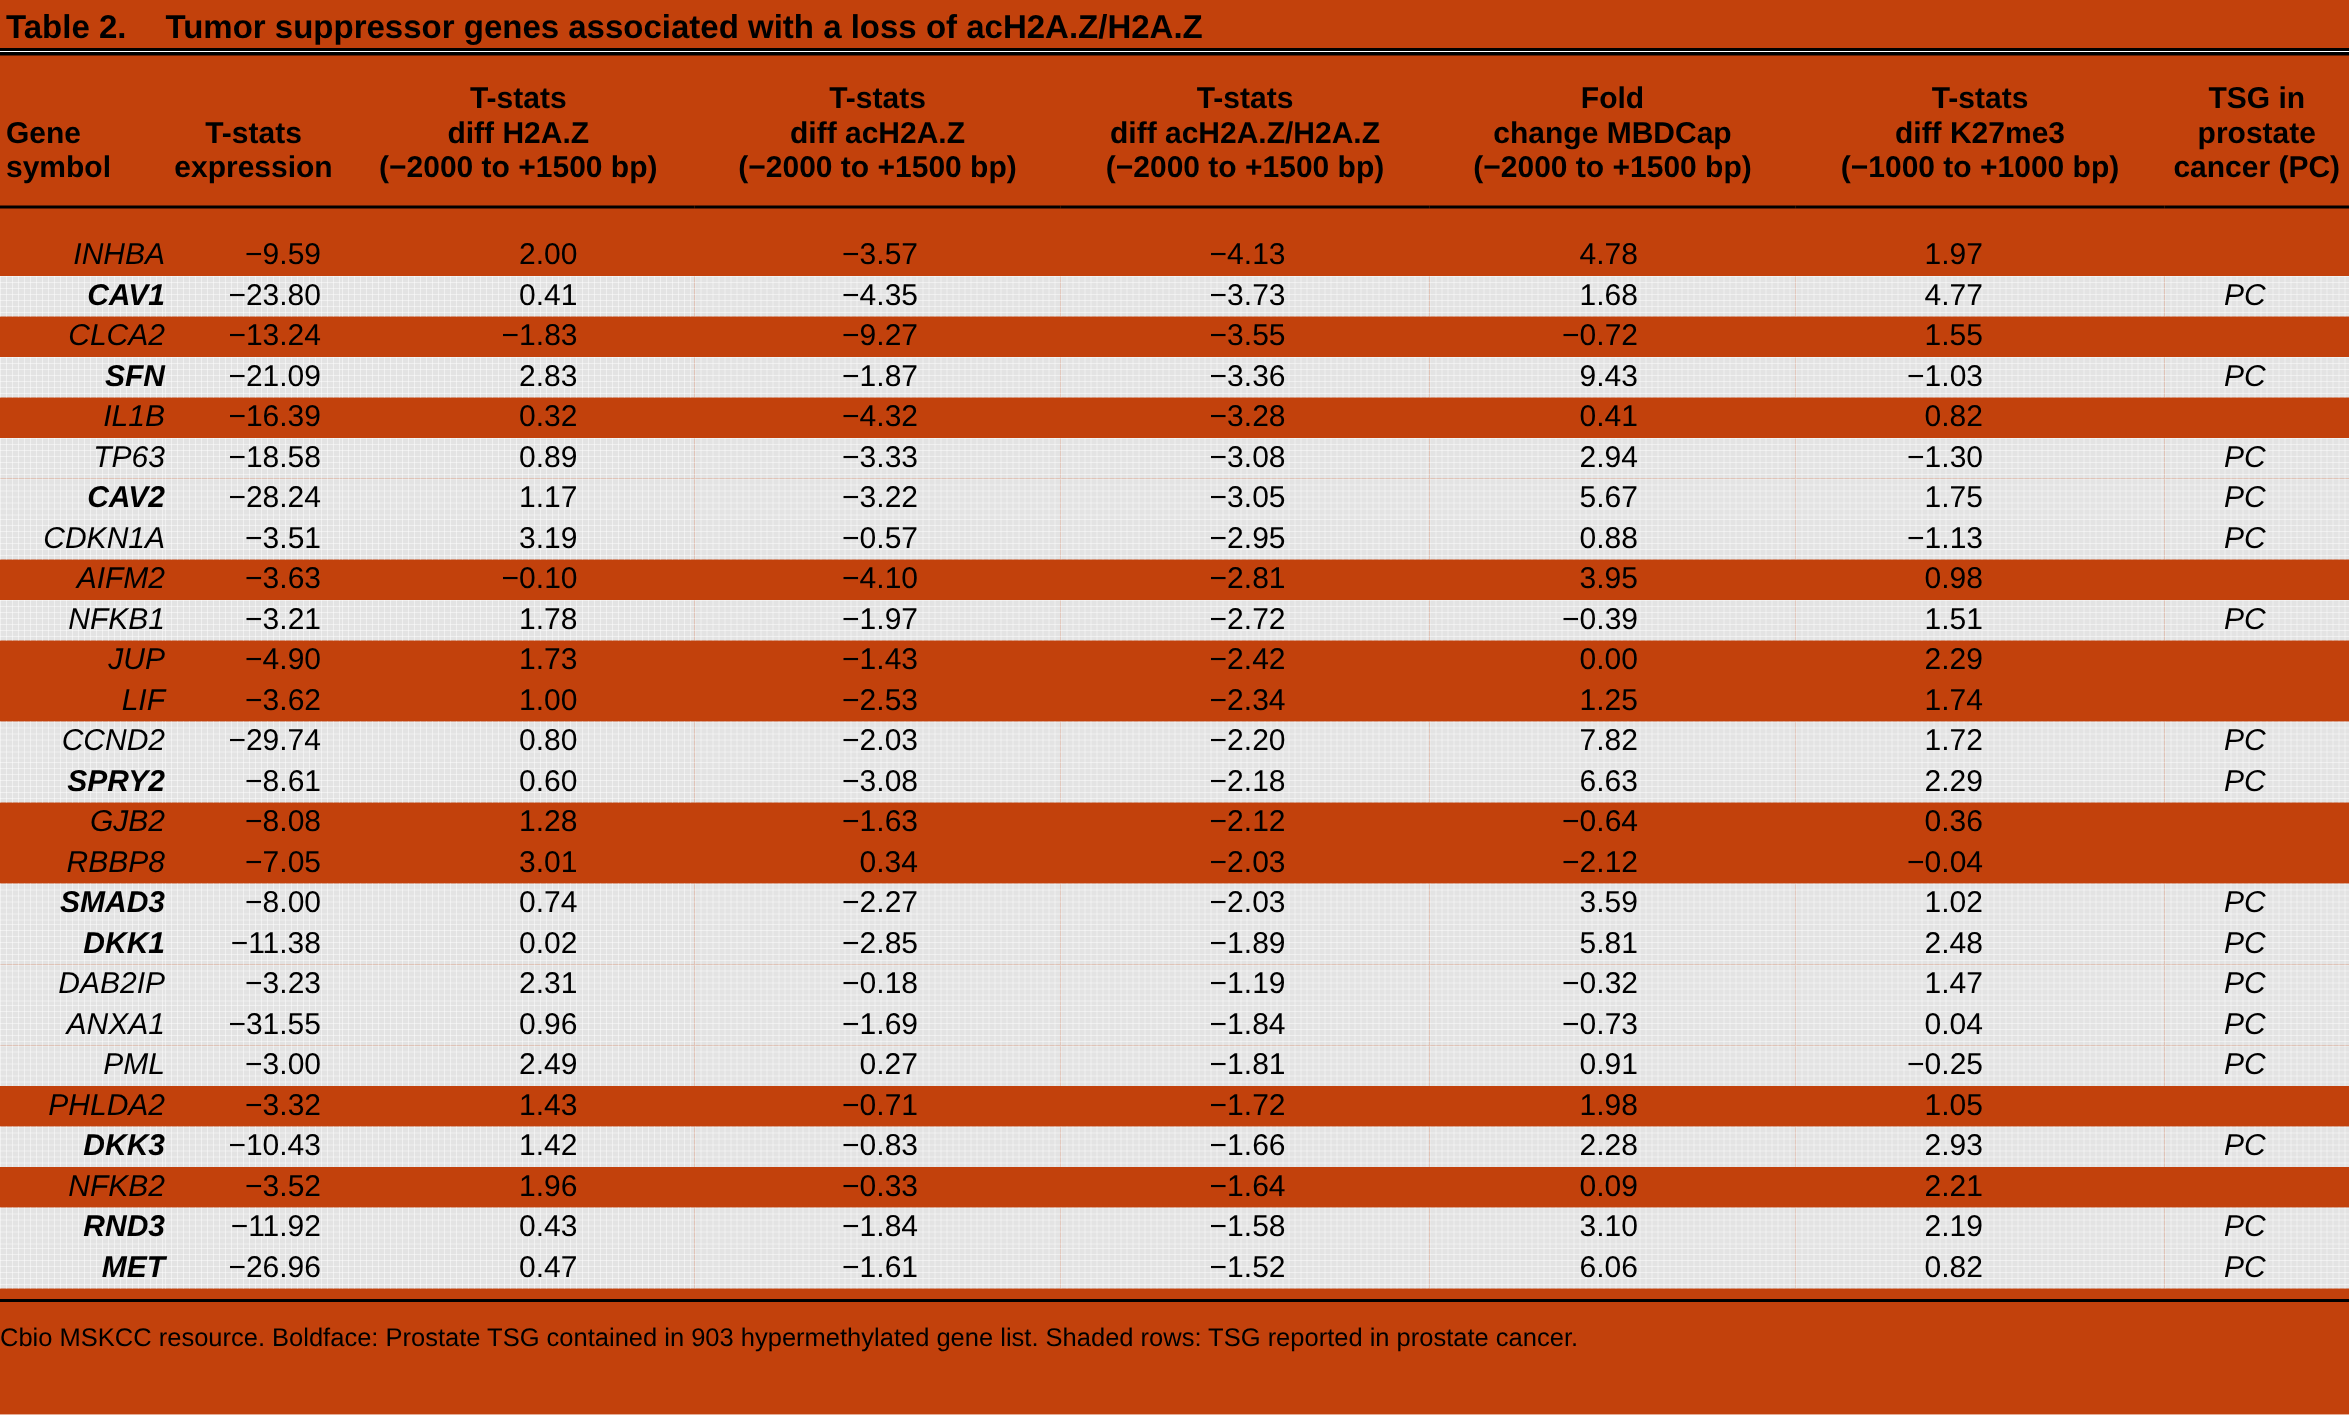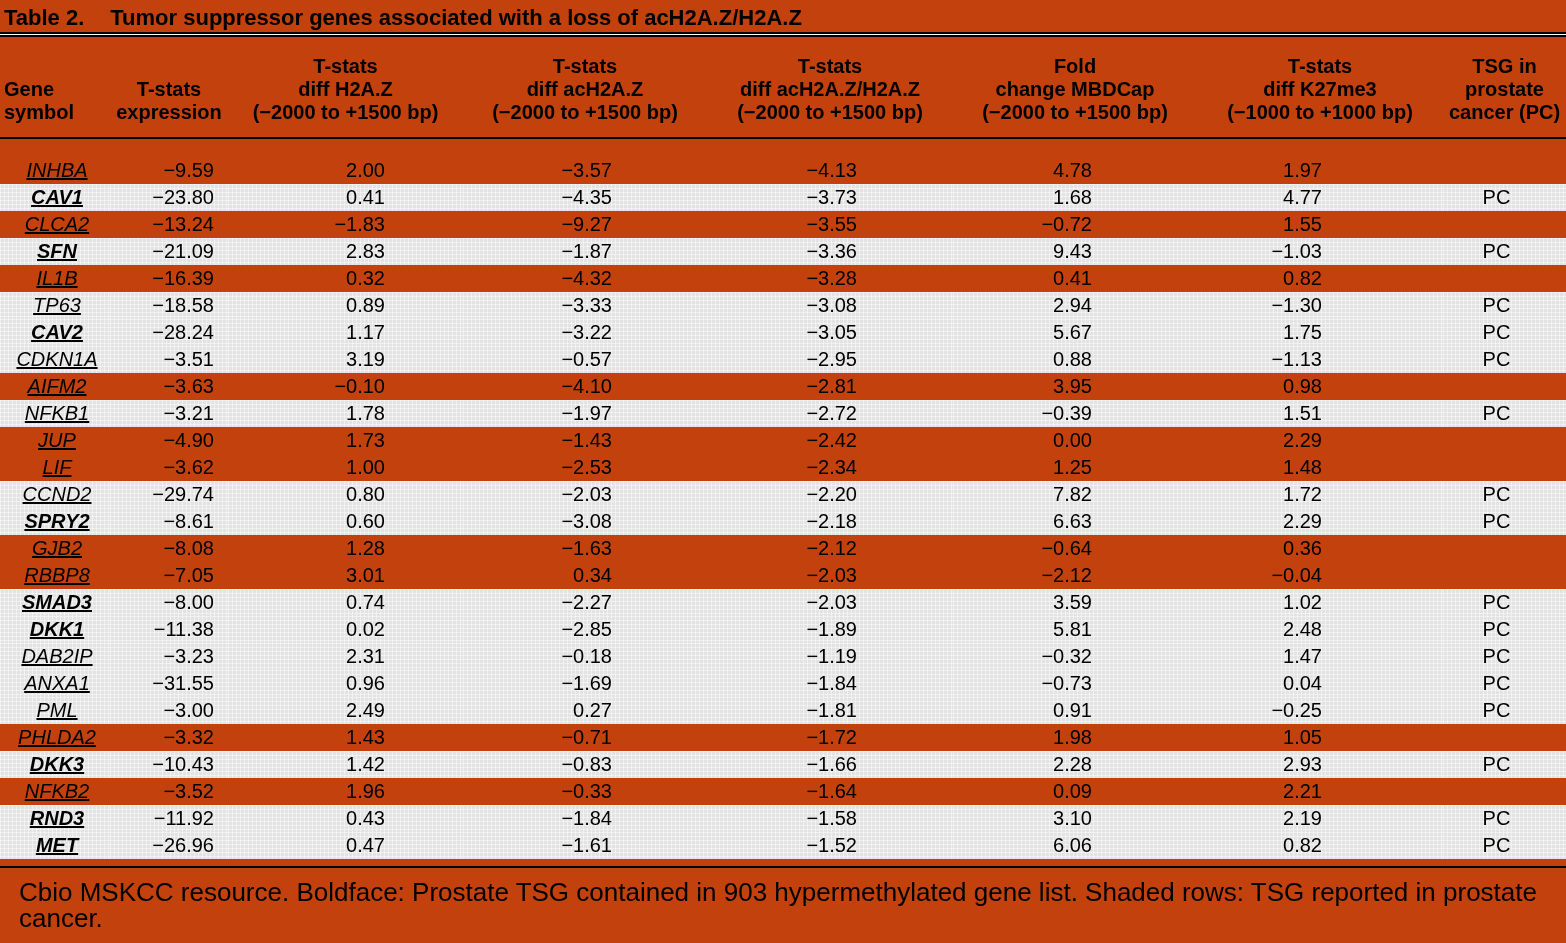--- a/index.html
+++ b/index.html
@@ -30,43 +30,43 @@
     padding: 18px 0 13px 0;
     border-bottom: 2px solid #000;
     white-space: nowrap;
   }
   thead th.left { text-align: left; padding-left: 4px; }
   tbody td {
     font-size: 20px; line-height: 27px; height: 27px;
     white-space: nowrap; padding: 0;
   }
   tr.spacer td { height: 19px; line-height: 19px; }
-  .gene-cell { font-style: italic; text-align: center; padding-left: 4px; text-decoration: underline; }
+  .gene-cell { font-style: italic; text-align: right; padding-left: 4px; }
   .gene-cell.bold { font-weight: 700; }
   .num { text-align: right; }
   td.c2 { padding-right: 14px; text-align: right; }
   td.c3 { padding-right: 78px; }
   td.c4 { padding-right: 95px; margin-top: 43px; }
   td.c5 { padding-right: 96px; }
   td.c6 { padding-right: 105px; }
   td.c7 { padding-right: 121px; }
-  .pc-cell { text-align: center; padding-right: 16px; }
+  .pc-cell { text-align: center; padding-right: 16px; font-style: italic; }
   tr.shaded td {
     background-color: #e3e3e3;
     background-image:
       linear-gradient(90deg, rgba(255,255,255,0.45) 1px, transparent 1px),
       linear-gradient(rgba(255,255,255,0.45) 1px, transparent 1px);
     background-size: 4px 4px;
   }
   .rule-bottom {
     height: 2px; width: 1566px; background: #000; margin-top: 7px;
   }
   .footnote {
-    font-size: 26px; line-height: 26px;
-    padding: 11px 0 0 19px;
+    font-size: 17px; line-height: 26px;
+    padding: 11px 0 0 0;
   }
 </style>
 </head>
 <body>
 
 <div class="page">
 
   <div class="caption">
     <span class="cap-label">Table 2.</span><span class="cap-title">Tumor suppressor genes associated with a loss of acH2A.Z/H2A.Z</span>
   </div>
@@ -240,21 +240,21 @@
           <td class="num c7">2.29</td>
           <td class="pc-cell c8"></td>
         </tr>
         <tr>
           <td class="gene-cell c1">LIF</td>
           <td class="num c2">−3.62</td>
           <td class="num c3">1.00</td>
           <td class="num c4">−2.53</td>
           <td class="num c5">−2.34</td>
           <td class="num c6">1.25</td>
-          <td class="num c7">1.48</td>
+          <td class="num c7">1.74</td>
           <td class="pc-cell c8"></td>
         </tr>
         <tr class="shaded">
           <td class="gene-cell c1">CCND2</td>
           <td class="num c2">−29.74</td>
           <td class="num c3">0.80</td>
           <td class="num c4">−2.03</td>
           <td class="num c5">−2.20</td>
           <td class="num c6">7.82</td>
           <td class="num c7">1.72</td>

